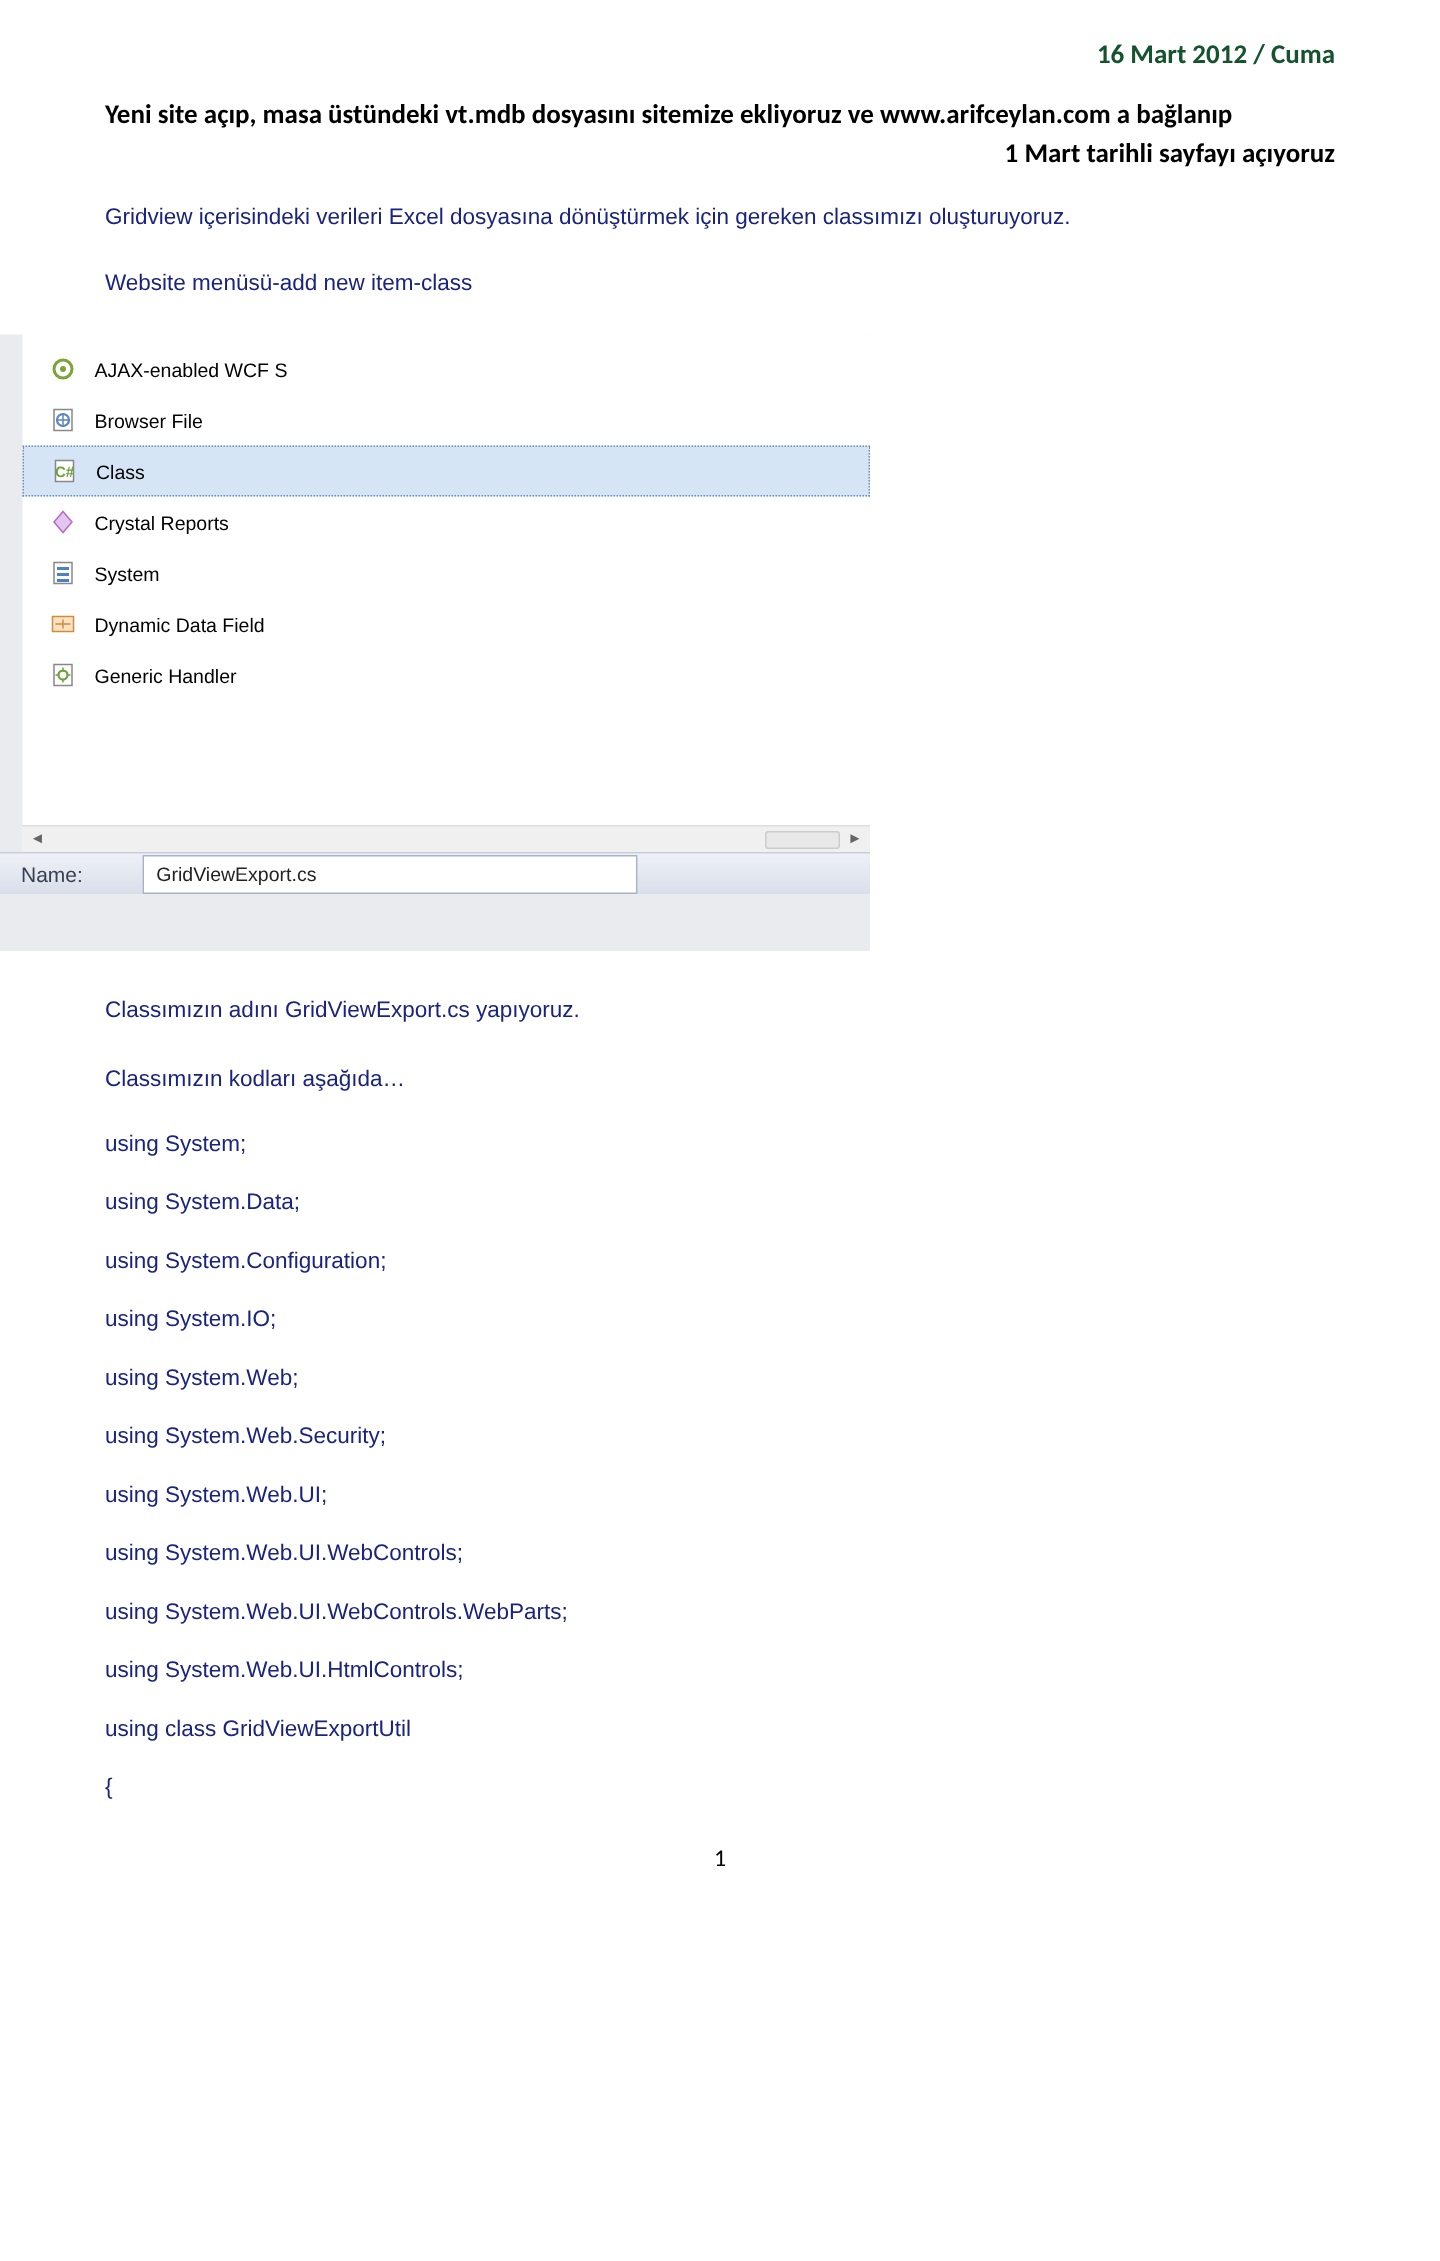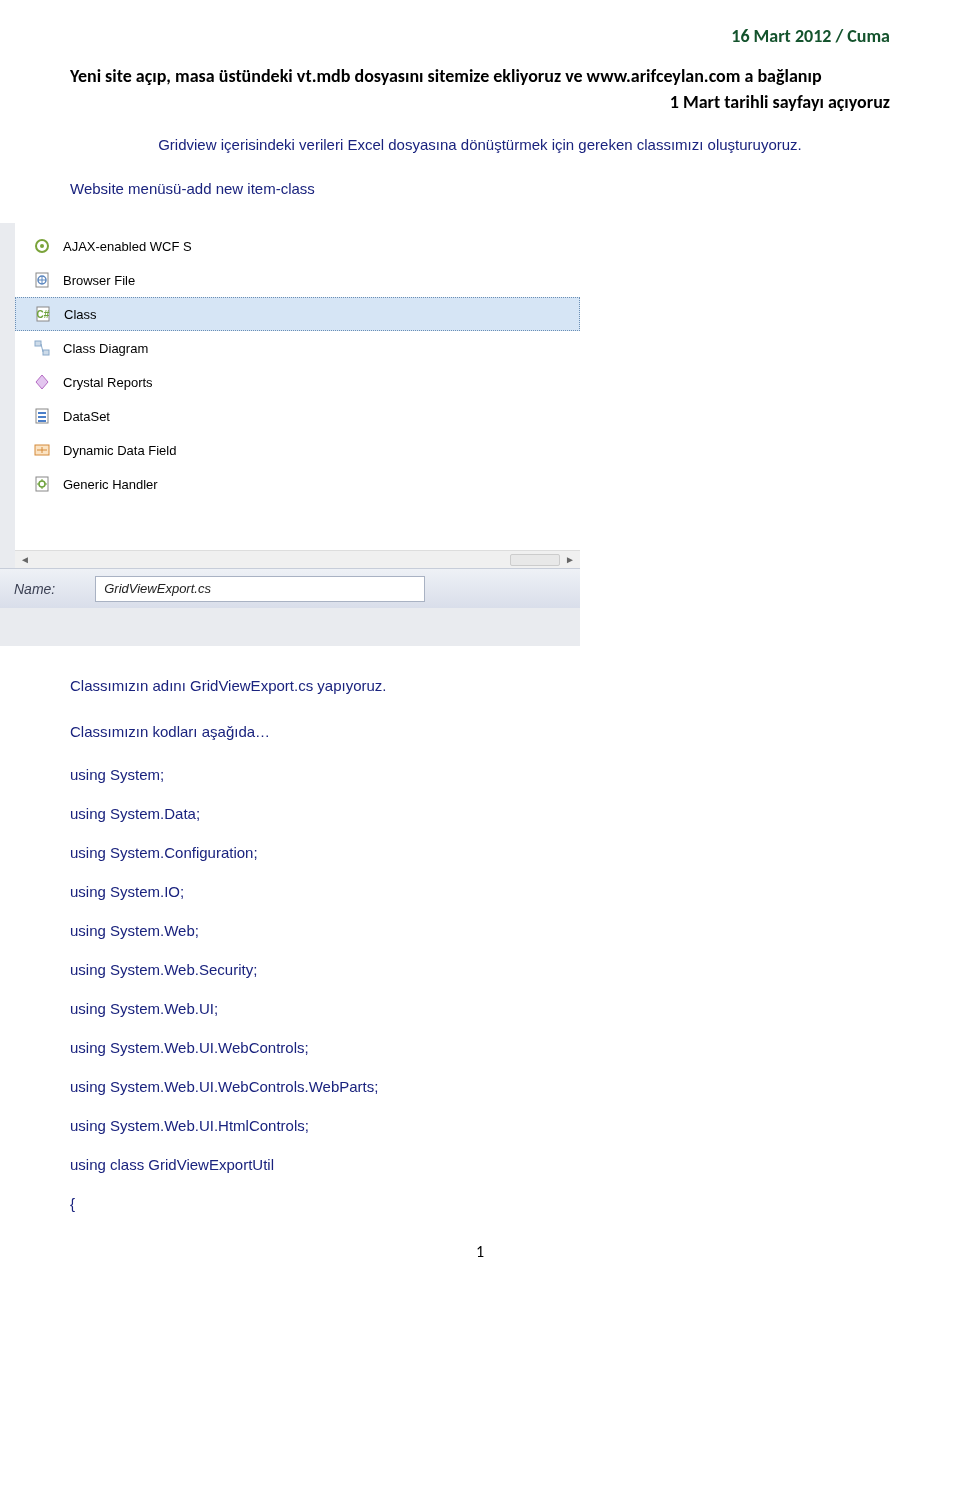--- a/index.html
+++ b/index.html
@@ -37,21 +37,21 @@
     margin-bottom: 20px;
     text-align: right;
   }
   .blue-text {
     color: #1a237e;
     font-family: Verdana, Geneva, sans-serif;
     font-size: 15px;
     line-height: 1.6;
   }
   .para { margin-bottom: 22px; }
-  .para-top { margin-top: 4px; margin-bottom: 20px; text-align: center; }
+  .para-top { margin-top: 4px; margin-bottom: 20px; }
 
   
   .screenshot {
     width: 580px;
     margin-left: -70px;
     margin-bottom: 28px;
     font-family: "Segoe UI", Tahoma, sans-serif;
     font-size: 13px;
     color: #000;
     background: #f5f5f5;
@@ -109,24 +109,23 @@
     background: #e8e8e8;
     border: 1px solid #ccc;
     border-radius: 2px;
     top: 3px;
   }
   .name-row {
     background: linear-gradient(#eef1f6, #d9deea);
     border-top: 1px solid #c7cdd9;
     display: flex;
     align-items: center;
-    height: 40px;
+    height: 28px;
     padding: 0 14px;
     gap: 40px;
-    font-style: italic;
   }
   .name-label { color: #3a3f52; font-size: 14px; }
   .name-input {
     background: #fff;
     border: 1px solid #a9b2c3;
     height: 26px;
     width: 330px;
     padding: 0 8px;
     font-size: 13px;
     color: #222;
@@ -193,50 +192,40 @@
     <div class="list-item selected">
       <span class="list-icon">
         <svg width="18" height="18">
             <rect x="3" y="2" width="12" height="14" fill="#fff" stroke="#888"></rect>
             <text x="9" y="13" font-size="10" text-anchor="middle" fill="#6ea23c" font-family="Arial" font-weight="bold">C#</text>
           </svg>
       </span>
       <span>Class</span>
     </div>
 
-    <div class="list-item">
-      <span class="list-icon">
-        <svg width="18" height="18">
-            <rect x="2" y="2" width="6" height="5" fill="#cddbe9" stroke="#8aa9c9"></rect>
-            <rect x="10" y="11" width="6" height="5" fill="#cddbe9" stroke="#8aa9c9"></rect>
-            <path d="M8 5 L10 13" stroke="#8aa9c9"></path>
-          </svg>
-      </span>
-      <span>Class Diagram</span>
-    </div>
 
     <div class="list-item">
       <span class="list-icon">
         <svg width="18" height="18">
             <polygon points="9,2 15,9 9,16 3,9" fill="#e3c6ef" stroke="#b56bc4"></polygon>
           </svg>
       </span>
       <span>Crystal Reports</span>
     </div>
 
     <div class="list-item">
       <span class="list-icon">
         <svg width="18" height="18">
             <rect x="3" y="2" width="12" height="14" fill="#fff" stroke="#888"></rect>
             <rect x="5" y="5" width="8" height="2" fill="#4b7fc9"></rect>
             <rect x="5" y="9" width="8" height="2" fill="#4b7fc9"></rect>
             <rect x="5" y="13" width="8" height="2" fill="#4b7fc9"></rect>
           </svg>
       </span>
-      <span>DataSet</span>
+      <span>System</span>
     </div>
 
     <div class="list-item">
       <span class="list-icon">
         <svg width="18" height="18">
             <rect x="2" y="4" width="14" height="10" fill="#fbe3c3" stroke="#d48a3a"></rect>
             <path d="M4 9h10M9 6v6" stroke="#d48a3a"></path>
           </svg>
       </span>
       <span>Dynamic Data Field</span>

